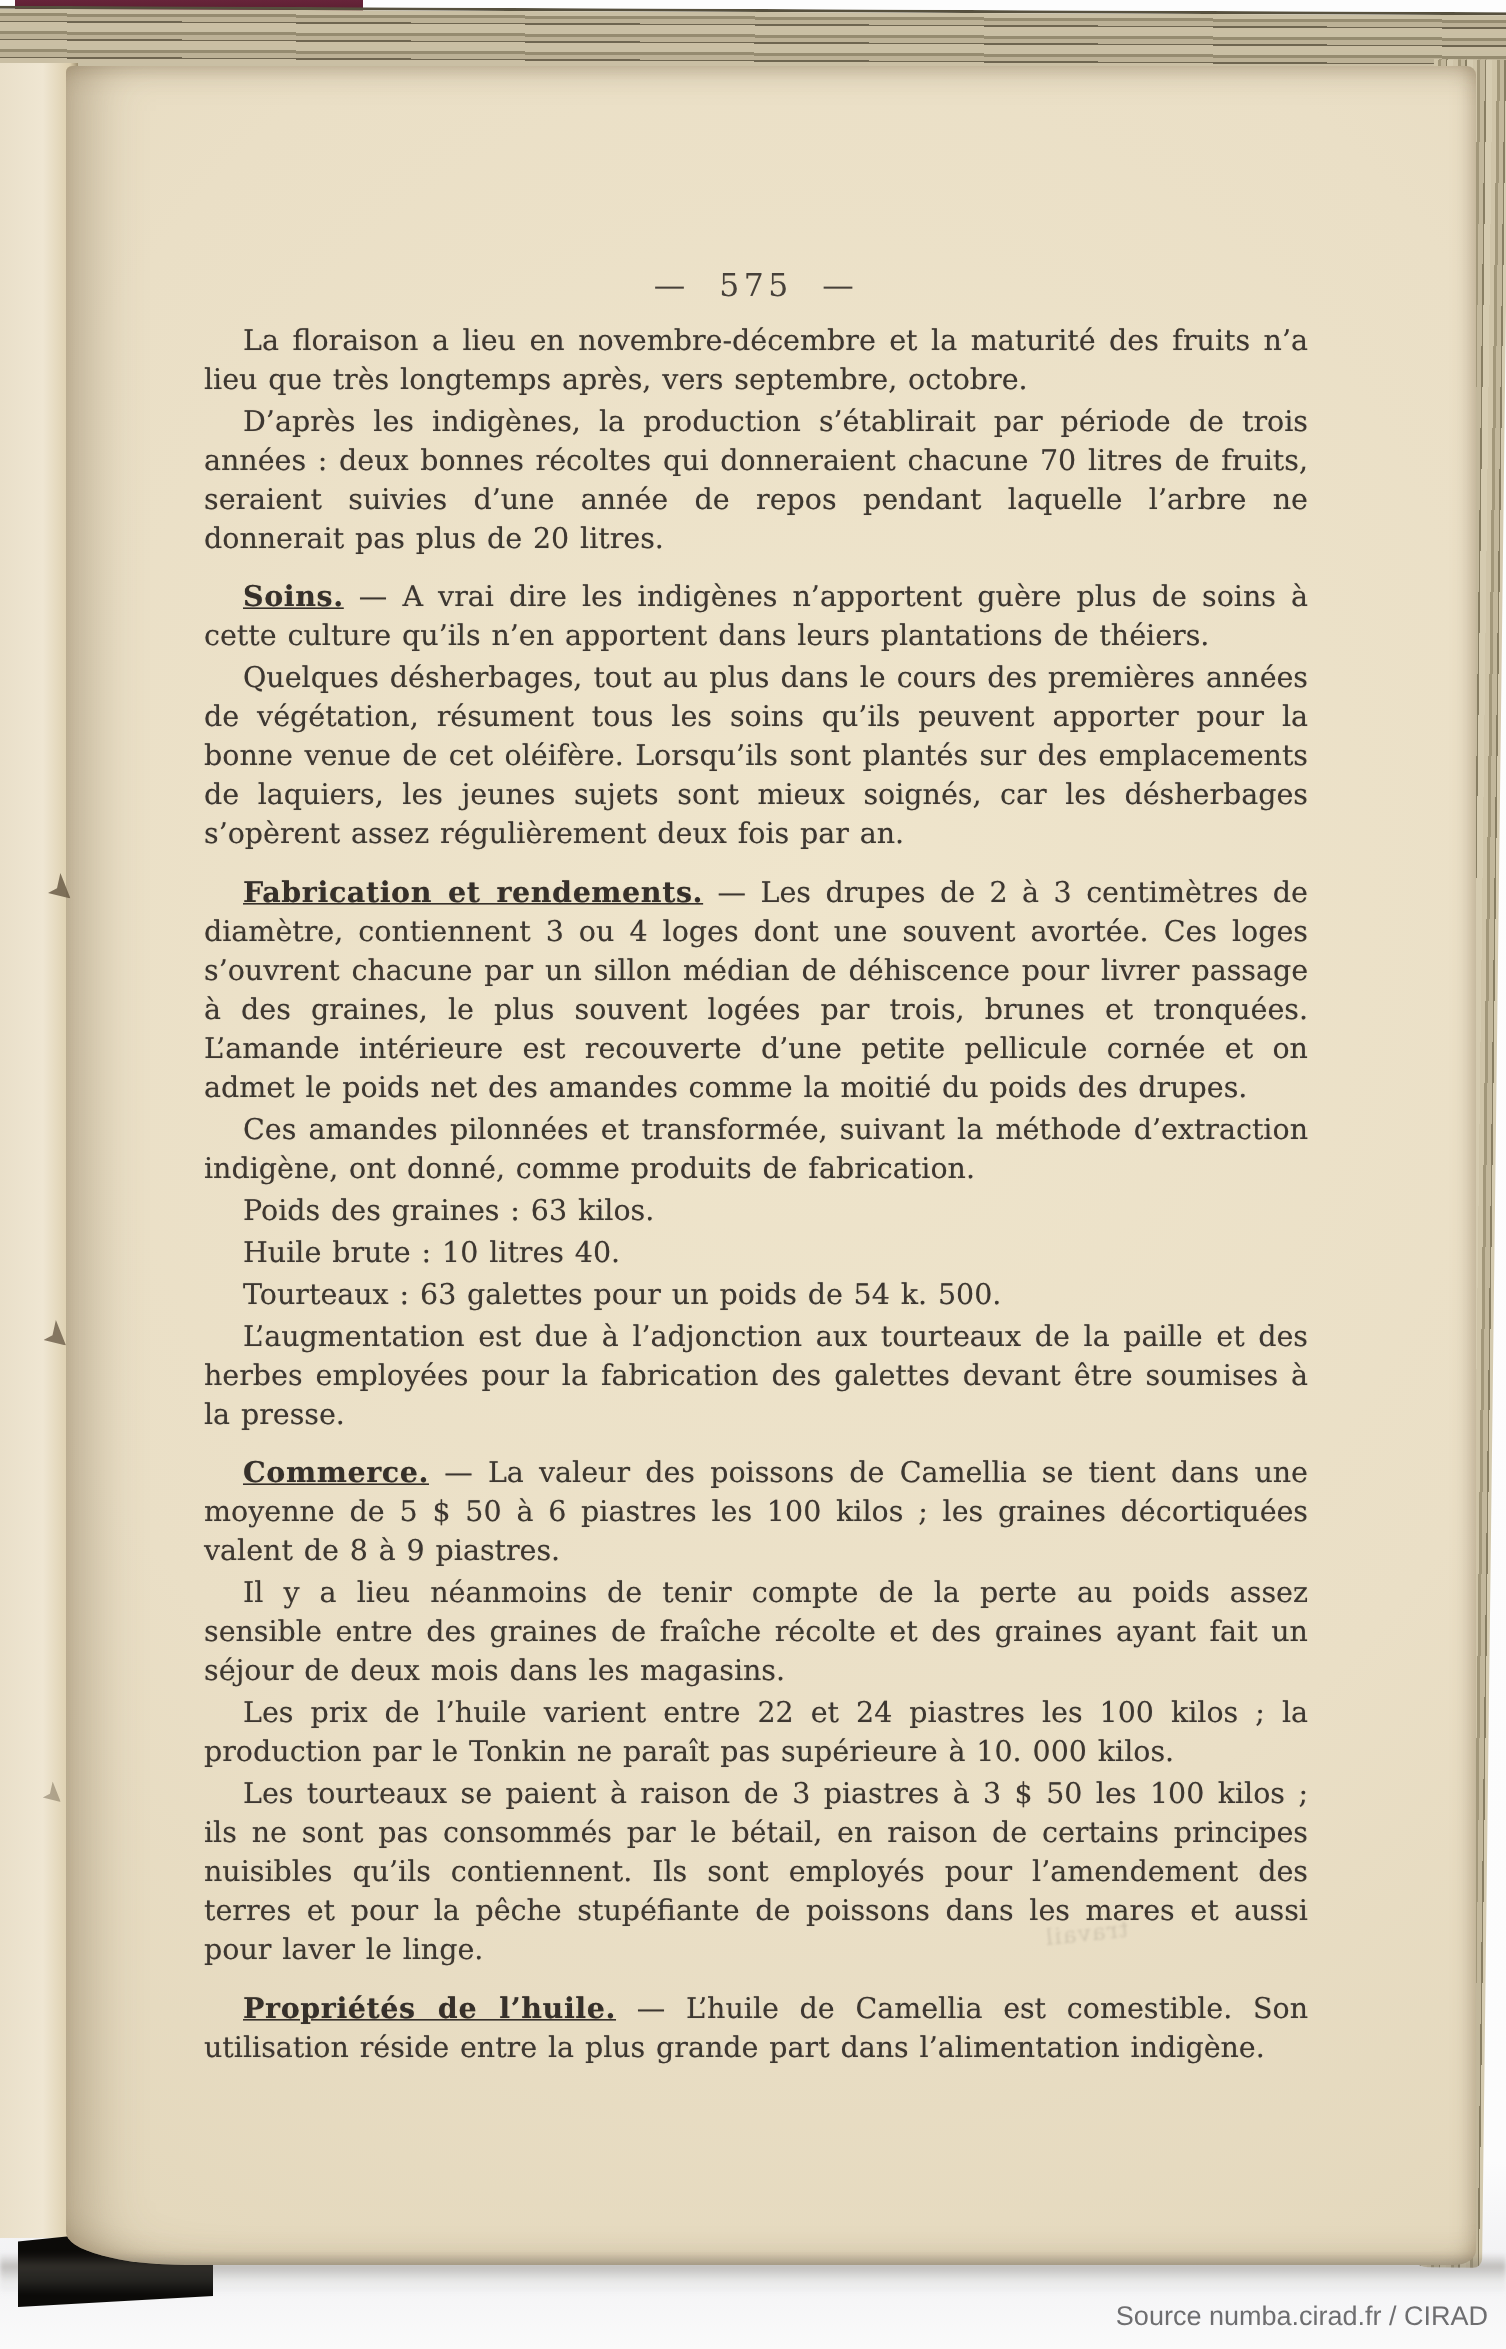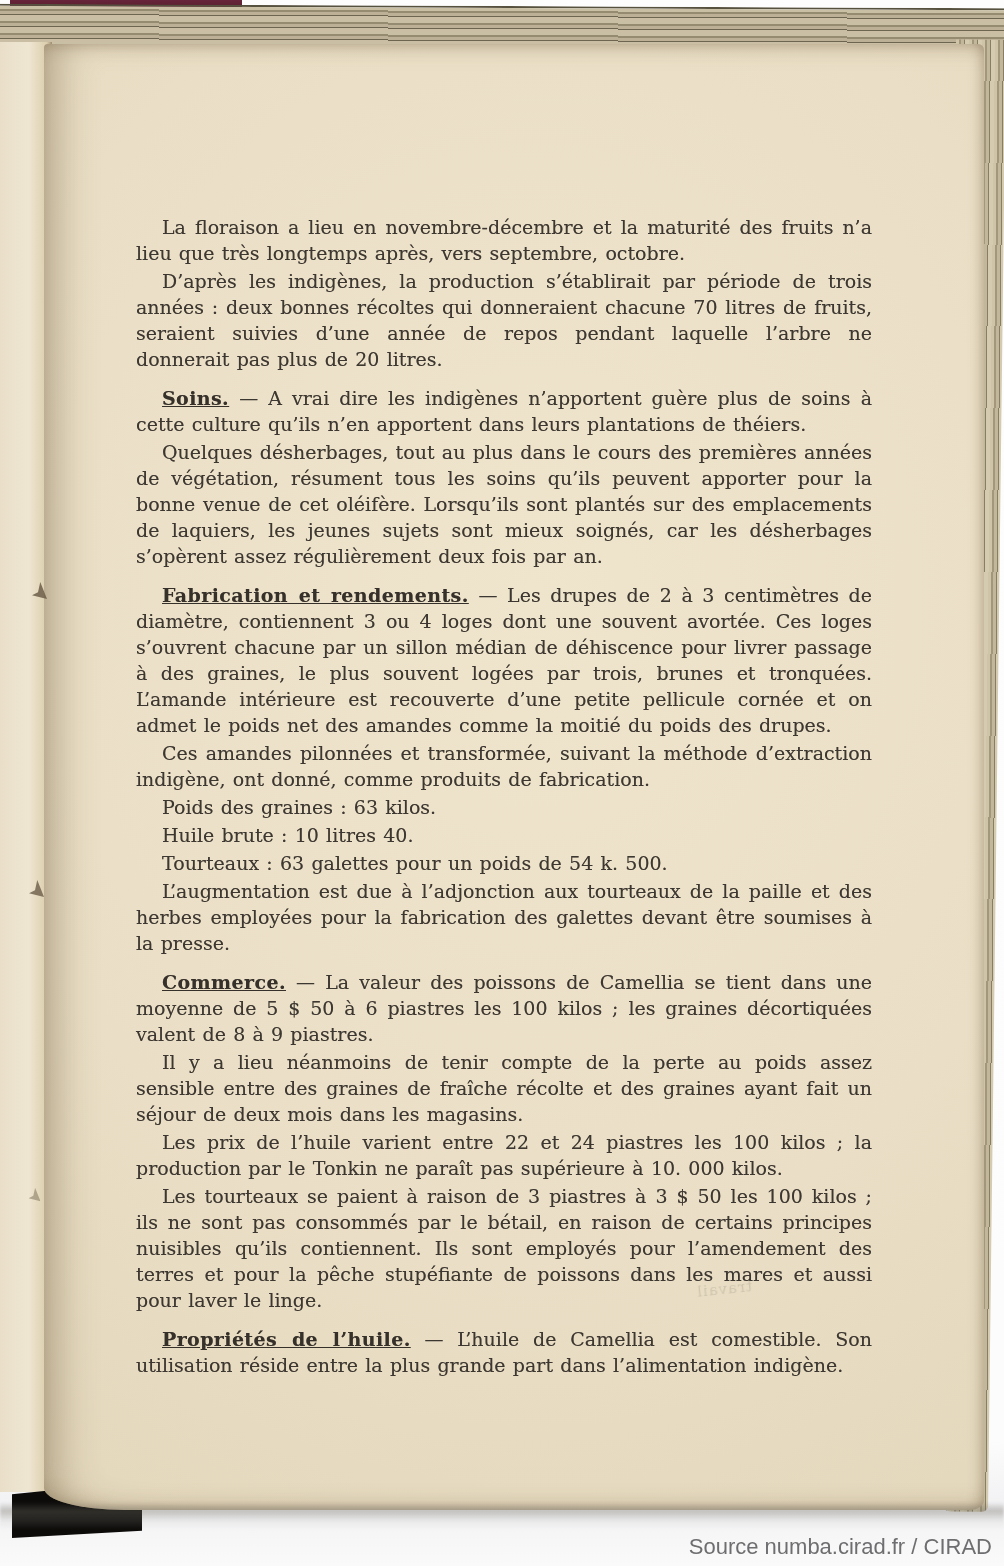--- a/index.html
+++ b/index.html
@@ -96,36 +96,37 @@
   
   .ghost{
     position:absolute;left:652px;top:1236px;
     transform:scaleX(-1) rotate(6deg);
     opacity:0.16;font-size:15px;color:#4e463c;filter:blur(0.6px);
     letter-spacing:1px;
   }
   
   .footer-source{
     position:absolute;left:0;top:1534px;width:992px;text-align:right;
-    font-family:"Liberation Sans", sans-serif;font-size:22px;color:#6e6e70;
+    font-family:"Liberation Sans", sans-serif;font-size:18px;color:#6e6e70;
     z-index:6;
   }
 </style>
 </head>
 <body>
 
 <div class="scan">
 
   <div class="cover-maroon"></div>
   <div class="top-edges"></div>
   <div class="right-edges"></div>
   <div class="left-page"></div>
   <div class="black-cover"></div>
 
   <div class="main-page">
+    <div class="page-number">— 575 —</div>
     <div class="page-text">
         <p class="para"><span class="seg-normal">La floraison a lieu en novembre-décembre et la maturité des fruits n’a lieu que très longtemps après, vers septembre, octobre.</span></p>
         <p class="para"><span class="seg-normal">D’après les indigènes, la production s’établirait par période de trois années : deux bonnes récoltes qui donneraient chacune 70 litres de fruits, seraient suivies d’une année de repos pendant laquelle l’arbre ne donnerait pas plus de 20 litres.</span></p>
         <p class="para space-before"><span class="seg-bold">Soins.</span><span class="seg-normal"> — A vrai dire les indigènes n’apportent guère plus de soins à cette culture qu’ils n’en apportent dans leurs plantations de théiers.</span></p>
         <p class="para"><span class="seg-normal">Quelques désherbages, tout au plus dans le cours des premières années de végétation, résument tous les soins qu’ils peuvent apporter pour la bonne venue de cet oléifère. Lorsqu’ils sont plantés sur des emplacements de laquiers, les jeunes sujets sont mieux soignés, car les désherbages s’opèrent assez régulièrement deux fois par an.</span></p>
         <p class="para space-before"><span class="seg-bold">Fabrication et rendements.</span><span class="seg-normal"> — Les drupes de 2 à 3 centimètres de diamètre, contiennent 3 ou 4 loges dont une souvent avortée. Ces loges s’ouvrent chacune par un sillon médian de déhiscence pour livrer passage à des graines, le plus souvent logées par trois, brunes et tronquées. L’amande intérieure est recouverte d’une petite pellicule cornée et on admet le poids net des amandes comme la moitié du poids des drupes.</span></p>
         <p class="para"><span class="seg-normal">Ces amandes pilonnées et transformée, suivant la méthode d’extraction indigène, ont donné, comme produits de fabrication.</span></p>
         <p class="para"><span class="seg-normal">Poids des graines : 63 kilos.</span></p>
         <p class="para"><span class="seg-normal">Huile brute : 10 litres 40.</span></p>
         <p class="para"><span class="seg-normal">Tourteaux : 63 galettes pour un poids de 54 k. 500.</span></p>

